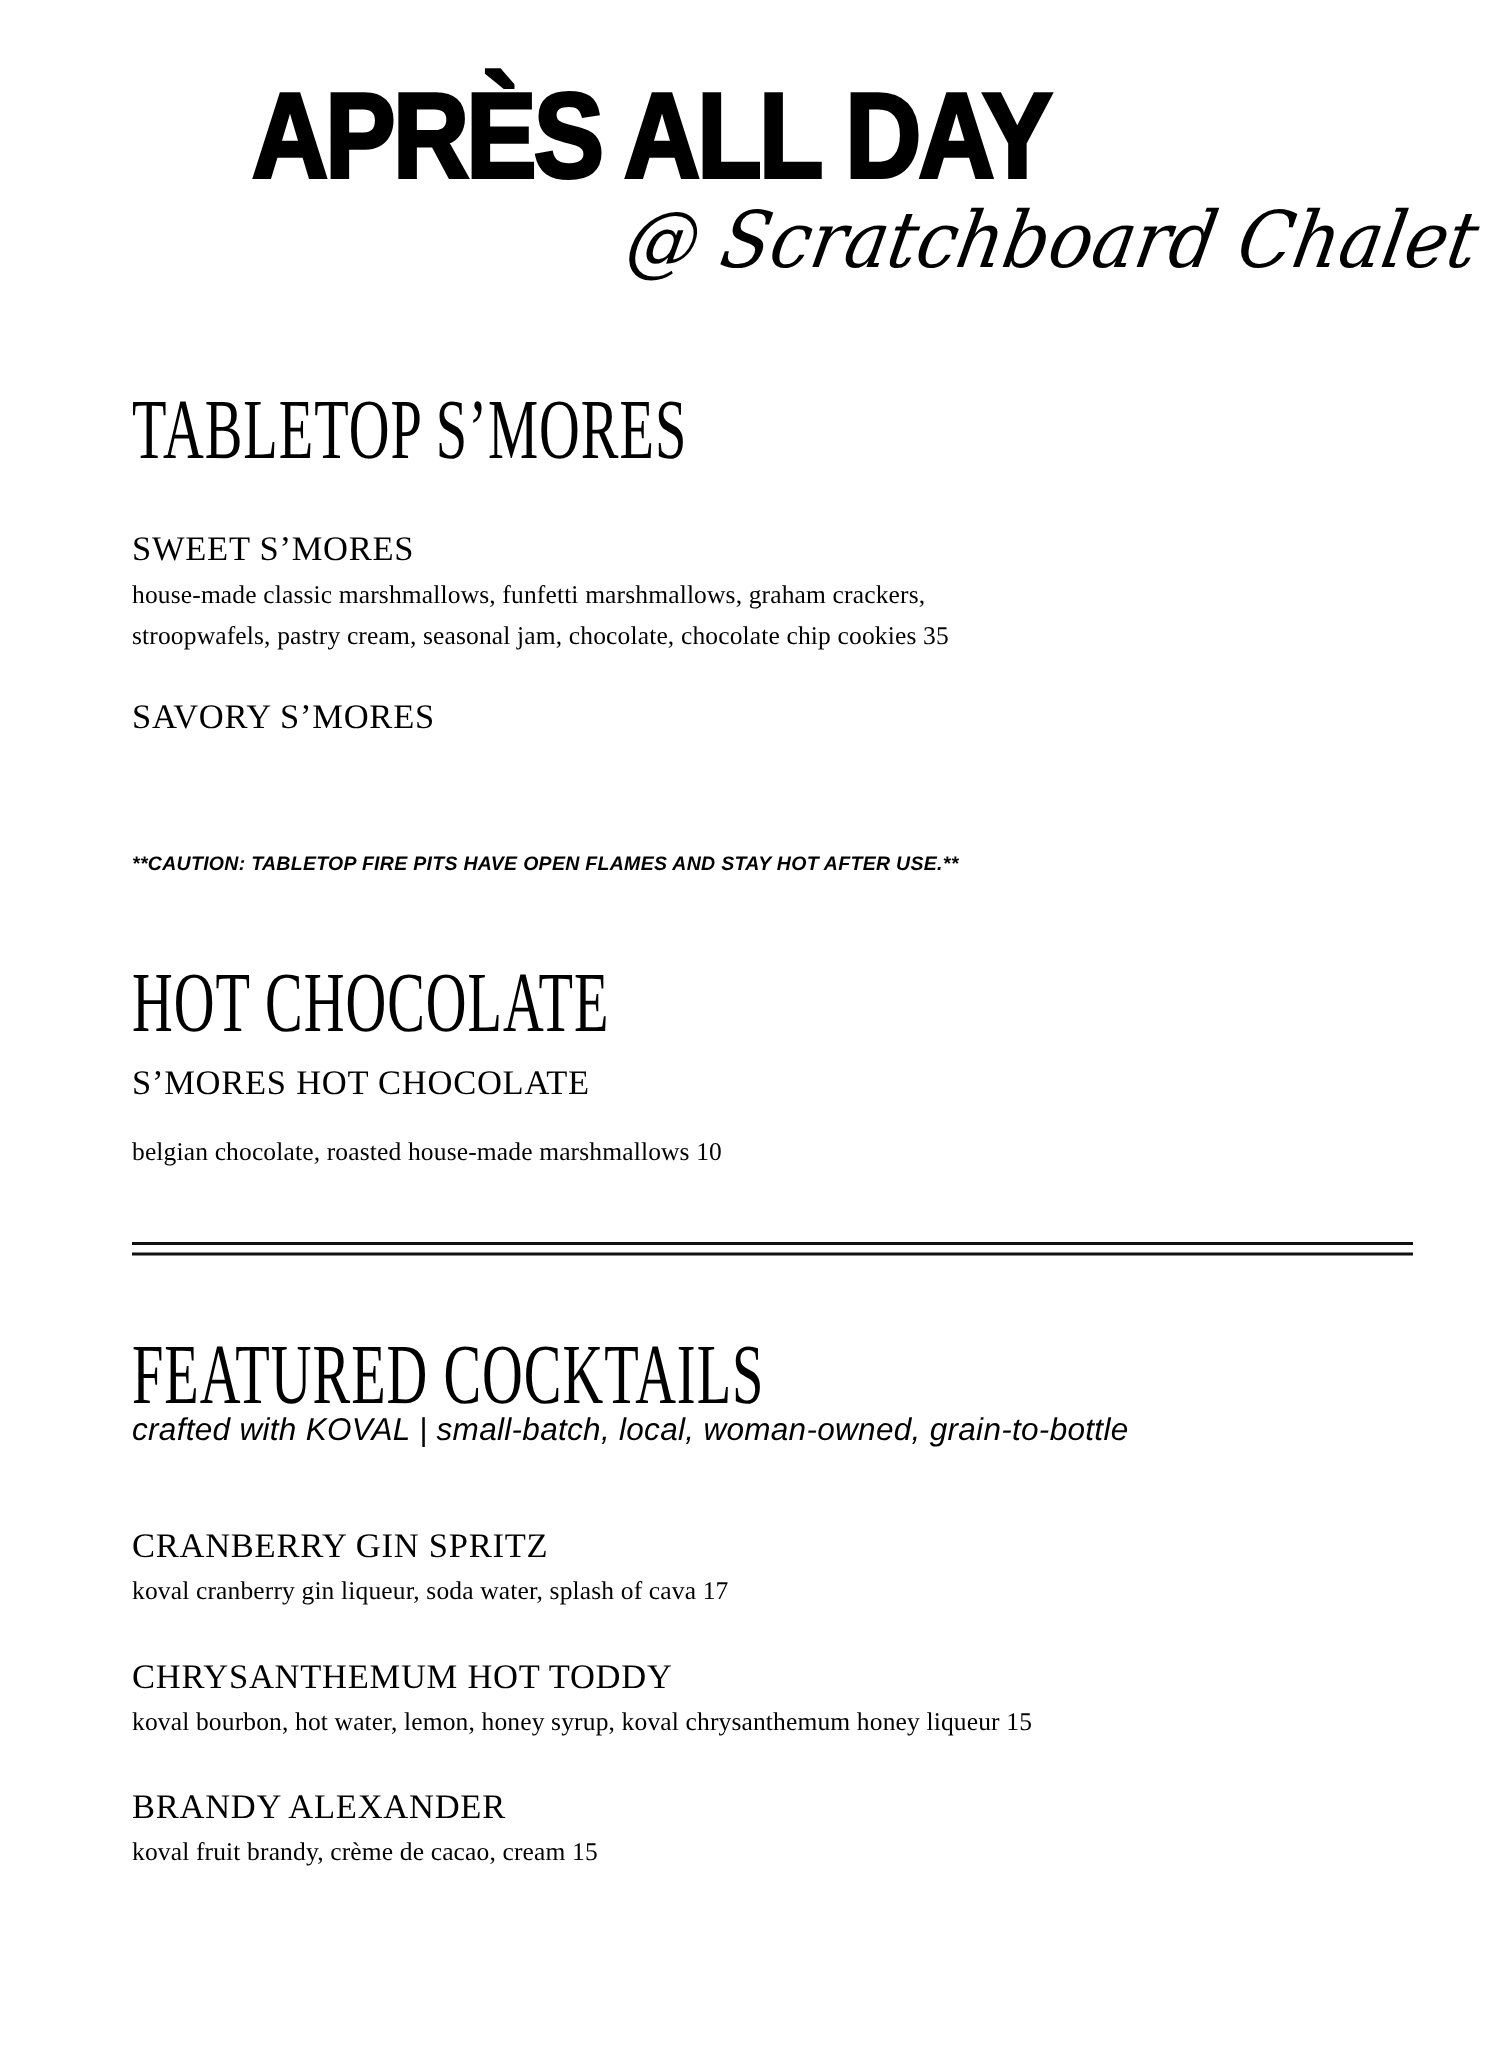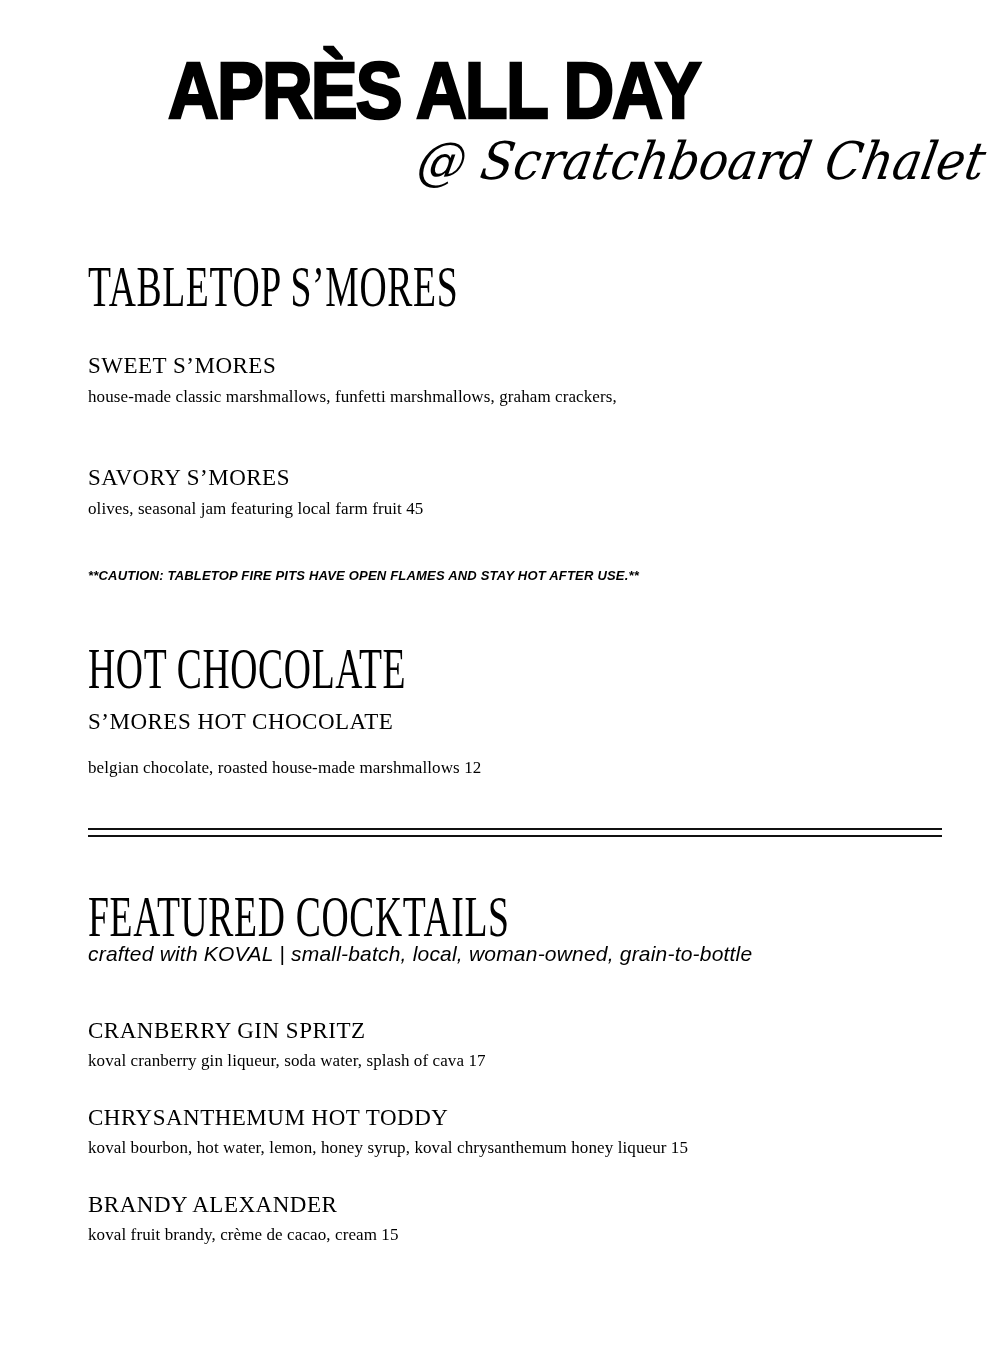--- a/index.html
+++ b/index.html
@@ -87,34 +87,34 @@
 <body>
 
 <div class="abs brand-title">APRÈS ALL DAY</div>
 <div class="abs brand-tagline">@ Scratchboard Chalet</div>
 
 <div class="abs h-serif pos-h-tabletop">TABLETOP S’MORES</div>
 
 <div class="abs item-name pos-sweet-name">SWEET S’MORES</div>
 <div class="abs item-desc pos-sweet-desc">
   <div>house-made classic marshmallows, funfetti marshmallows, graham crackers,</div>
+  <div>stroopwafels, pastry cream, seasonal jam, chocolate, chocolate chip cookies 35</div>
 </div>
 
 <div class="abs item-name pos-savory-name">SAVORY S’MORES</div>
 <div class="abs item-desc pos-savory-desc">
-  <div>olives, seasonal jam featuring local farm fruit 45</div>
 </div>
 
 <div class="abs caution pos-caution">**CAUTION: TABLETOP FIRE PITS HAVE OPEN FLAMES AND STAY HOT AFTER USE.**</div>
 
 <div class="abs h-serif pos-h-hotchoc">HOT CHOCOLATE</div>
 
 <div class="abs item-name pos-hc-name">S’MORES HOT CHOCOLATE</div>
 <div class="abs item-desc pos-hc-desc">
-  <div>belgian chocolate, roasted house-made marshmallows 12</div>
+  <div>belgian chocolate, roasted house-made marshmallows 10</div>
 </div>
 
 <div class="abs divider">
   <div class="rule-top"></div>
   <div class="rule-bottom"></div>
 </div>
 
 <div class="abs h-serif pos-h-cocktails">FEATURED COCKTAILS</div>
 <div class="abs section-sub pos-cocktails-sub">crafted with KOVAL | small-batch, local, woman-owned, grain-to-bottle</div>
 

